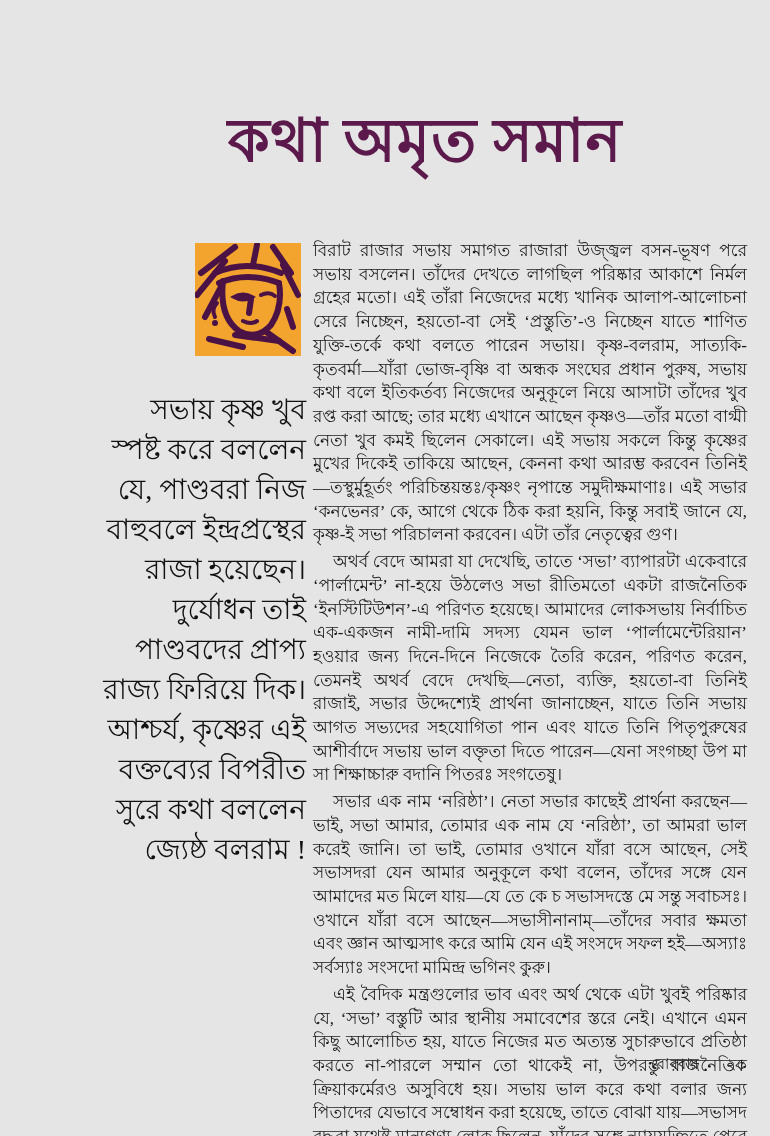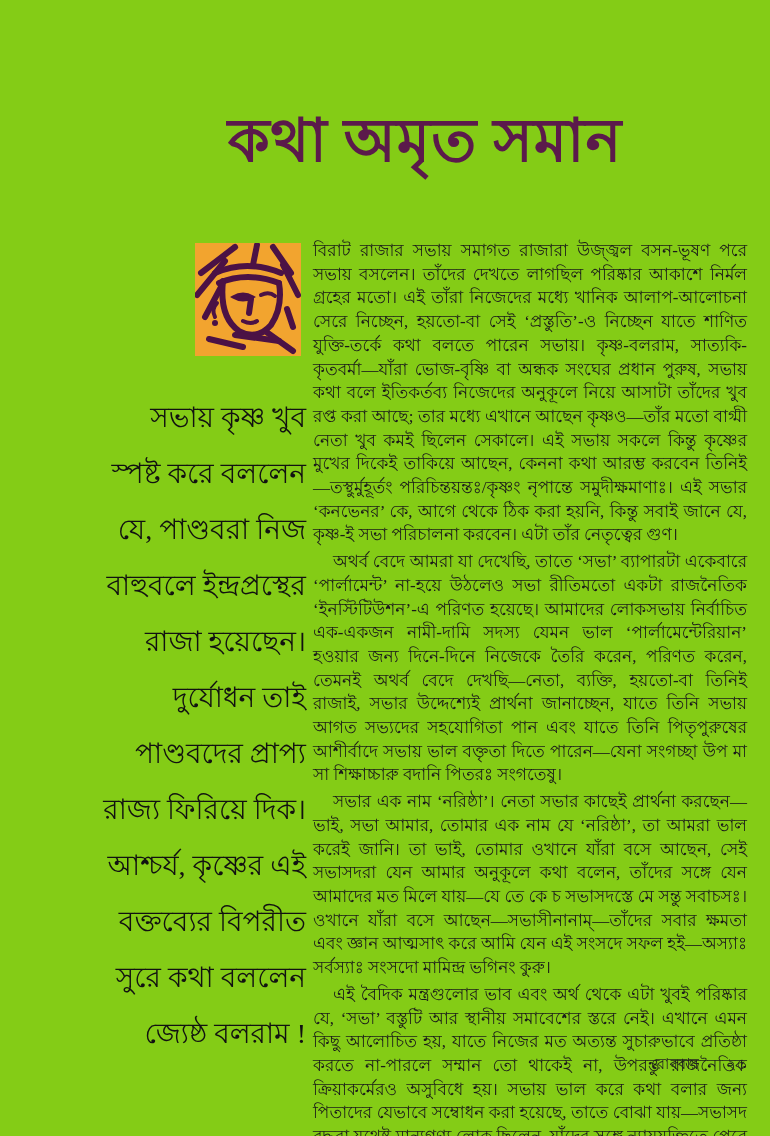--- a/index.html
+++ b/index.html
@@ -4,21 +4,21 @@
 <style>
   html, body {
     margin: 0;
     padding: 0;
     background: #ffffff;
   }
   #page {
     position: relative;
     width: 770px;
     height: 1136px;
-    background: #84cc16;
+    background: #e5e5e5;
     overflow: hidden;
     font-family: "Liberation Serif", "DejaVu Serif", serif;
     color: #1a1a1a;
   }
   .title {
     position: absolute;
     left: 100px;
     top: 68px;
     width: 650px;
     text-align: center;
@@ -44,21 +44,21 @@
     width: 106px;
     height: 113px;
   }
   .pull-quote {
     position: absolute;
     left: 92px;
     top: 390px;
     width: 214px;
     text-align: right;
     font-size: 28px;
-    line-height: 56px;
+    line-height: 40px;
     color: #111111;
     white-space: pre-line;
   }
   .body-col {
     position: absolute;
     left: 310px;
     top: 236px;
     width: 440px;
     font-size: 17px;
     line-height: 23.7px;

